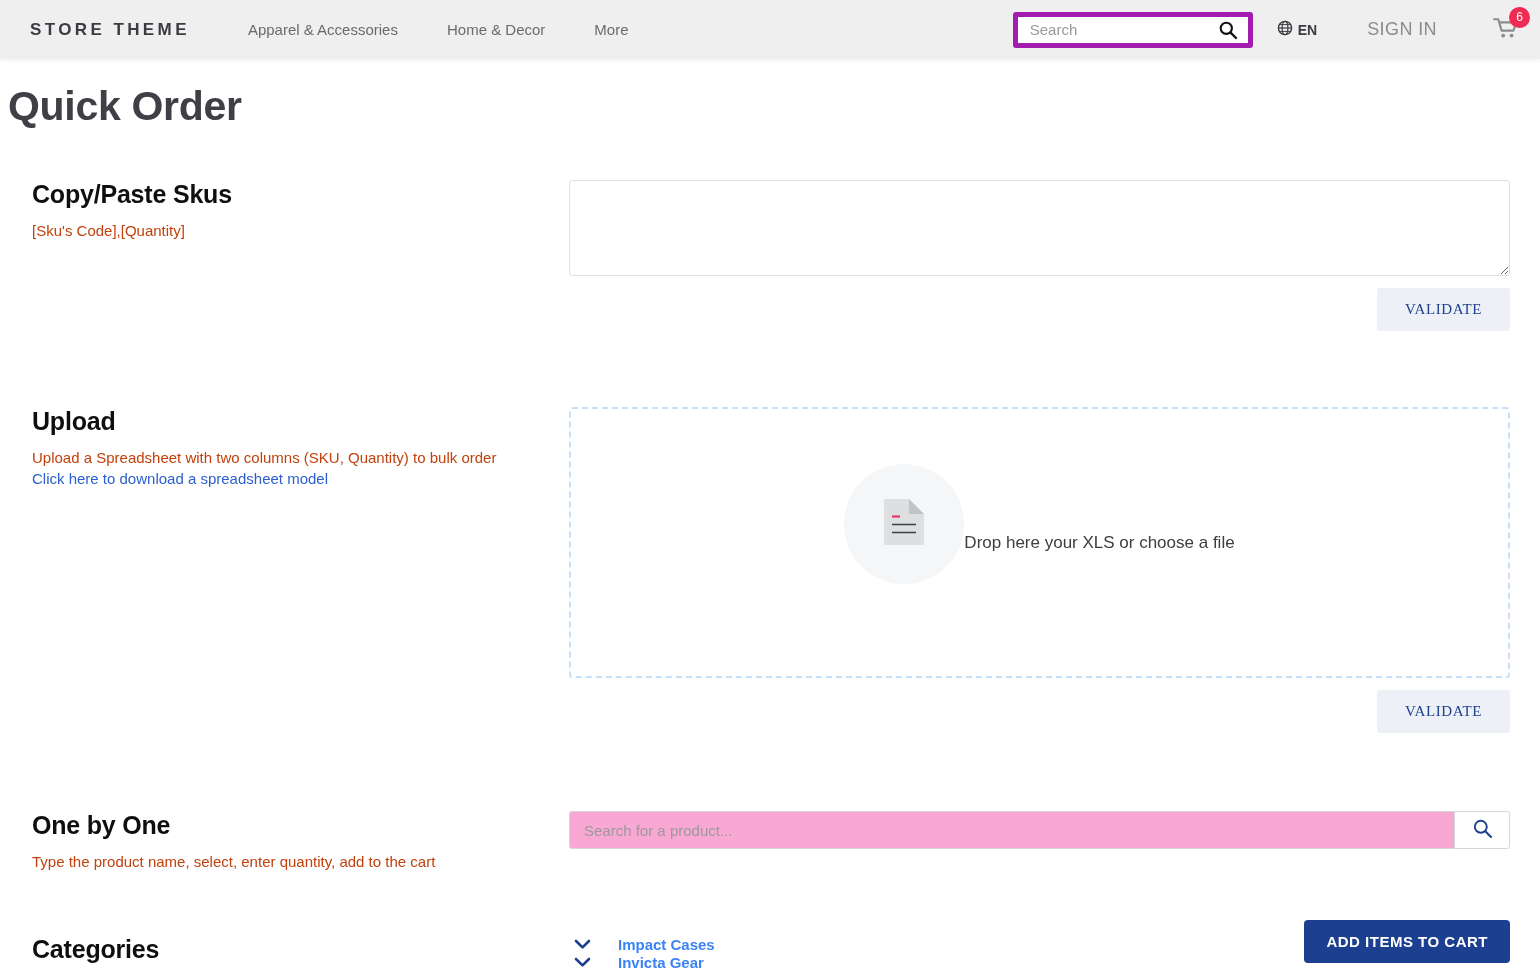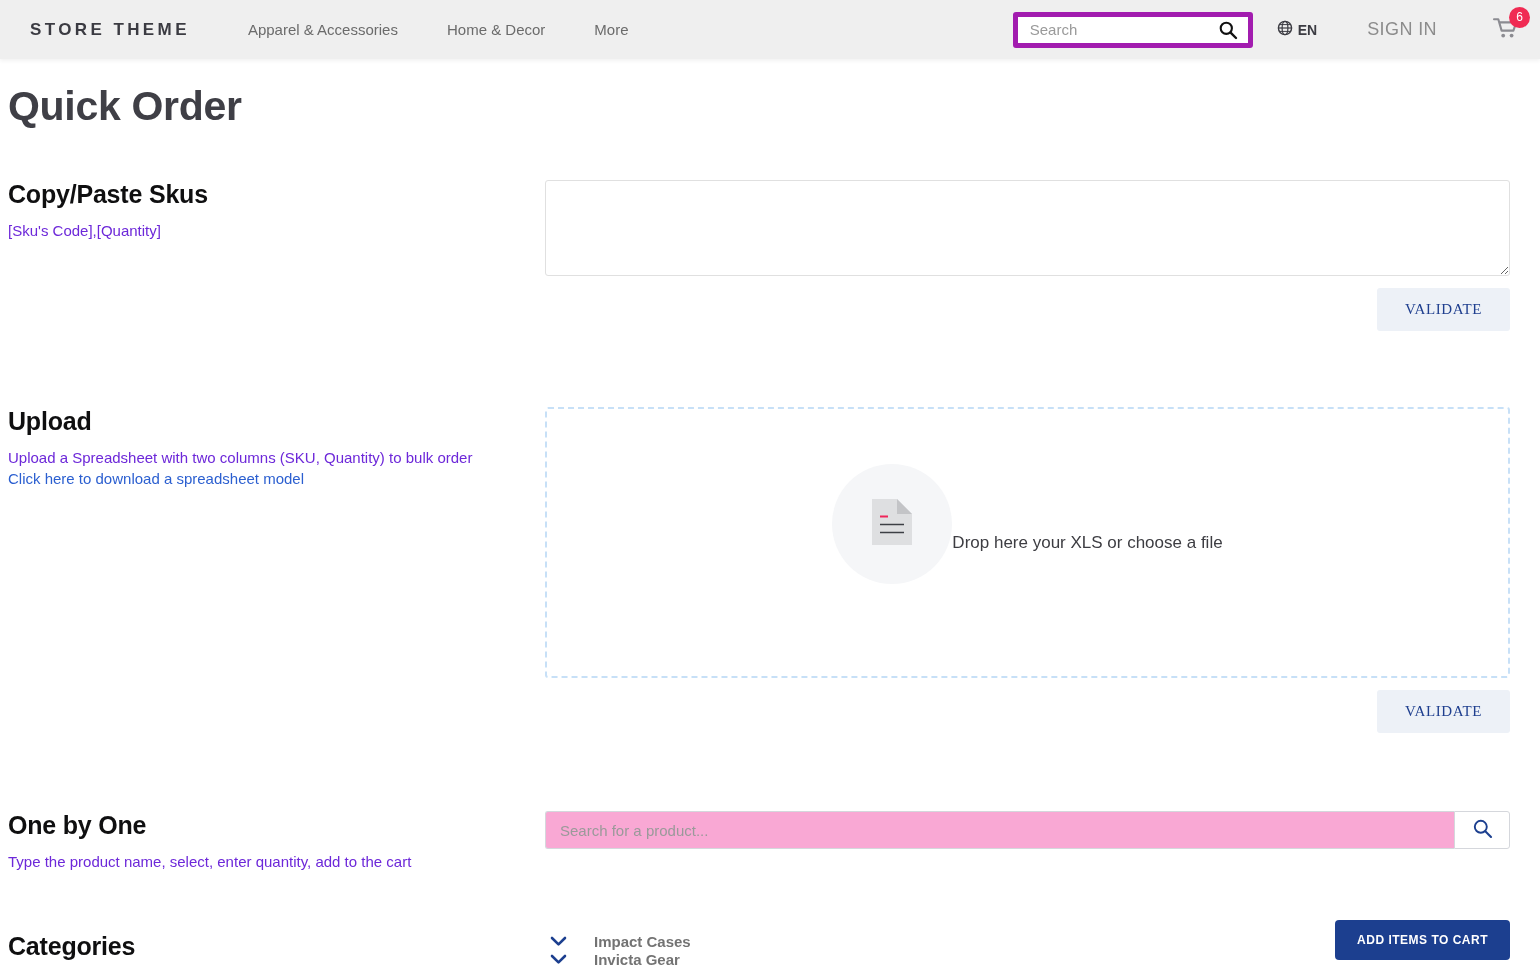--- a/index.html
+++ b/index.html
@@ -124,40 +124,41 @@
     font-size: 41px;
     font-weight: 700;
     color: #3f3f46;
     margin: 24px 0 0 8px;
     letter-spacing: -0.3px;
   }
 
   .section {
     position: relative;
     display: flex;
+    padding-left: 24px;
   }
   .section-left {
     width: 545px;
     flex: 0 0 545px;
     padding-left: 8px;
   }
   .section-right {
     flex: 1;
     padding-right: 30px;
   }
   .section-heading {
     font-size: 25px;
     font-weight: 700;
     color: #0f0f10;
     margin: 0 0 10px 0;
     letter-spacing: -0.2px;
   }
   .section-sub {
     font-size: 15px;
-    color: #6d28d9;
+    color: #c2410c;
     line-height: 1.62;
     margin: 0;
   }
   .section-link {
     font-size: 15px;
     color: #2b5fd0;
     text-decoration: none;
     cursor: pointer;
     display: inline-block;
     margin-top: 0;
@@ -256,21 +257,21 @@
     display: flex;
     justify-content: flex-end;
     margin-top: 46px;
     padding-right: 30px;
   }
   #add-items-btn {
     background: #1c3f8f;
     color: #ffffff;
     border: none;
     border-radius: 4px;
-    font-size: 12px;
+    font-size: 15px;
     font-weight: 700;
     letter-spacing: 0.5px;
     padding: 13px 22px;
     cursor: pointer;
     font-family: "Liberation Sans", sans-serif;
   }
 
   
   #categories-section {
     margin-top: -28px;
@@ -281,21 +282,21 @@
   .category-item {
     display: flex;
     align-items: center;
     gap: 27px;
     height: 18px;
     cursor: pointer;
   }
   .category-label {
     font-size: 15px;
     font-weight: 700;
-    color: #737373;
+    color: #3b82f6;
   }
   .chev { display: flex; }
 </style>
 </head>
 <body>
 
 <div id="site-header">
 
   <div id="brand">STORE THEME</div>
 

